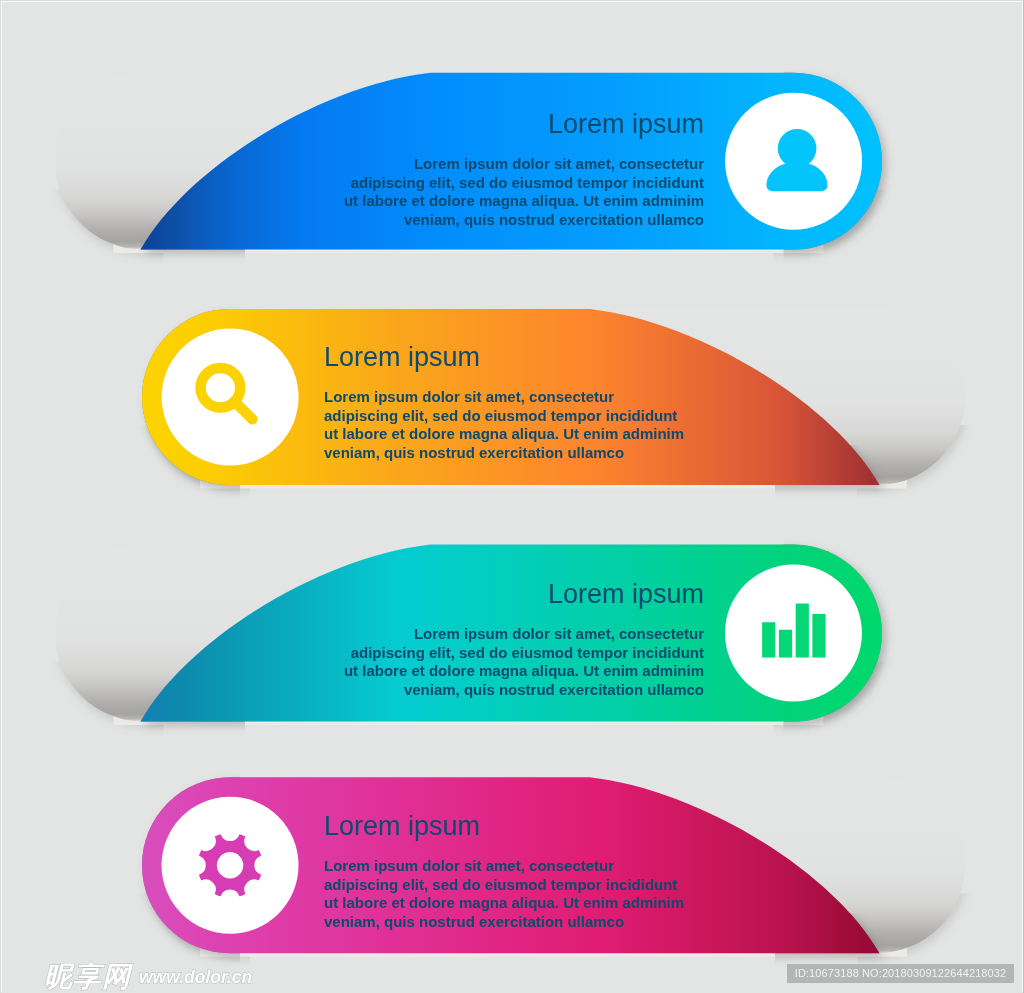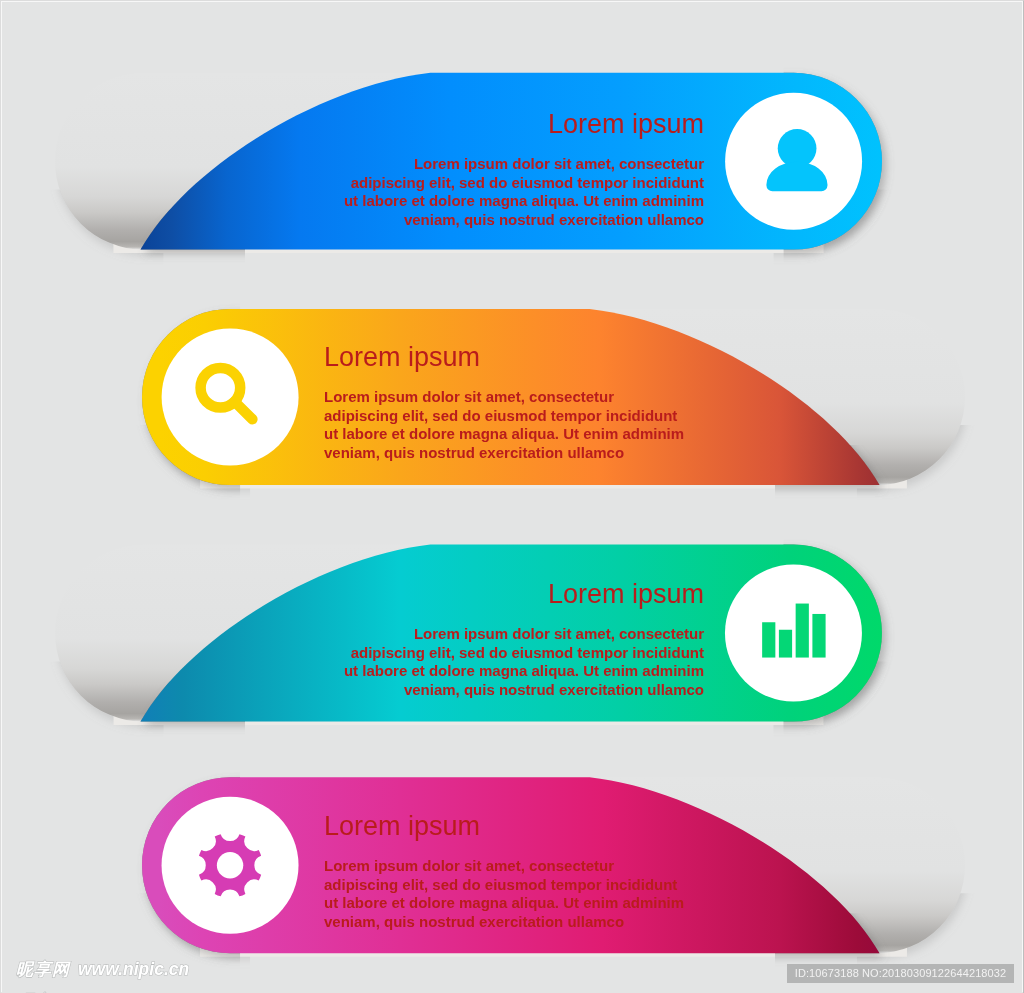--- a/index.html
+++ b/index.html
@@ -1,29 +1,29 @@
 <!DOCTYPE html>
 <html><head>
 <meta charset="utf-8">
 <title>Infographic banners</title>
 <style>
 html,body{margin:0;padding:0;}
 body{width:1024px;height:993px;overflow:hidden;background:#e3e4e4;
   font-family:"Liberation Sans",sans-serif;-webkit-font-smoothing:antialiased;}
 .stage{position:relative;width:1024px;height:993px;background:#e3e4e4;overflow:hidden;}
 svg.canvas{position:absolute;left:0;top:0;width:1024px;height:993px;display:block;}
-.blk{position:absolute;color:#b91c1c;}
+.blk{position:absolute;color:#0c4a6e;}
 .ttl{font-size:27px;font-weight:400;line-height:31px;white-space:nowrap;}
 .bodytext{font-size:15px;font-weight:700;margin-top:15px;}
 .ln{line-height:18.5px;white-space:nowrap;}
 .wm-logo,.wm-logo2{position:absolute;left:16px;white-space:nowrap;color:#fff;
   font-style:italic;font-weight:700;-webkit-text-stroke:1.1px #b9bbbb;paint-order:stroke fill;}
 .wm-logo{top:958px;}
 .wm-logo2{top:990px;}
-.wm-cn{font-size:17px;letter-spacing:1px;vertical-align:middle;}
+.wm-cn{font-size:28px;letter-spacing:1px;vertical-align:middle;margin-left:28px;}
 .wm-url{font-size:17.5px;letter-spacing:0px;margin-left:8px;vertical-align:middle;}
 .frame-outer{position:absolute;left:0;top:0;width:1024px;height:993px;box-sizing:border-box;
   border-left:1px solid #dcdcdc;border-top:1px solid #dcdcdc;border-right:1px solid #bdbebe;pointer-events:none;}
 .frame-inner{position:absolute;left:1px;top:1px;width:1022px;height:991px;box-sizing:border-box;
   border-left:1px solid #f7f7f7;border-top:1px solid #f7f7f7;border-right:1px solid #f7f7f7;pointer-events:none;}
 .idbadge{position:absolute;left:787px;top:964px;width:227px;height:19px;background:#b4b5b5;
   color:#f2f2f2;font-size:11px;line-height:19px;text-align:center;letter-spacing:.1px;}
 </style>
 </head>
 <body>
@@ -248,19 +248,19 @@
         <div class="ttl">Lorem ipsum</div>
         <div class="bodytext">
           <div class="ln" style="line-height: 18.5px;">Lorem ipsum dolor sit amet, consectetur</div>
           <div class="ln" style="line-height: 18.5px;">adipiscing elit, sed do eiusmod tempor incididunt</div>
           <div class="ln" style="line-height: 18.5px;">ut labore et dolore magna aliqua. Ut enim adminim</div>
           <div class="ln" style="line-height: 18.5px;">veniam, quis nostrud exercitation ullamco</div>
         </div>
       </div>
     </div>
   <div class="wm-logo">
-    <span class="wm-cn">昵享网</span><span class="wm-url">www.nipic.cn</span>
+    <span class="wm-cn">昵享网</span><span class="wm-url">www.dolor.cn</span>
   </div>
   <div class="wm-logo2">
     <span class="wm-cn">昵享网</span>
   </div>
   <div class="idbadge">ID:10673188 NO:20180309122644218032</div>
 </div>
 
 </body></html>

